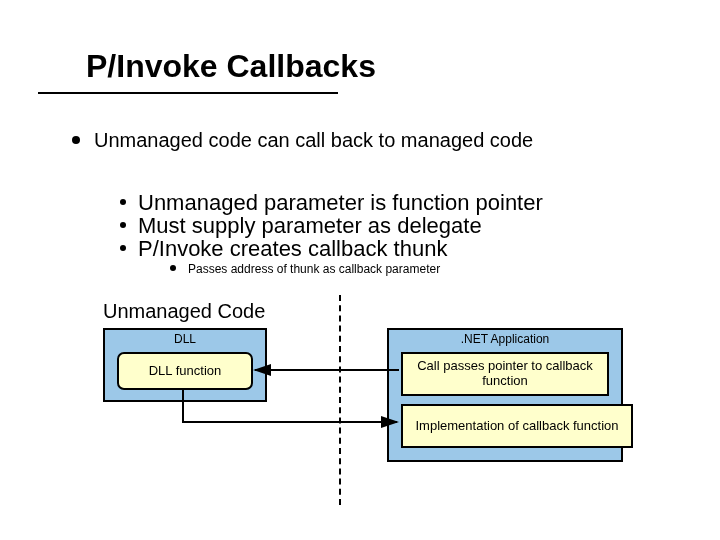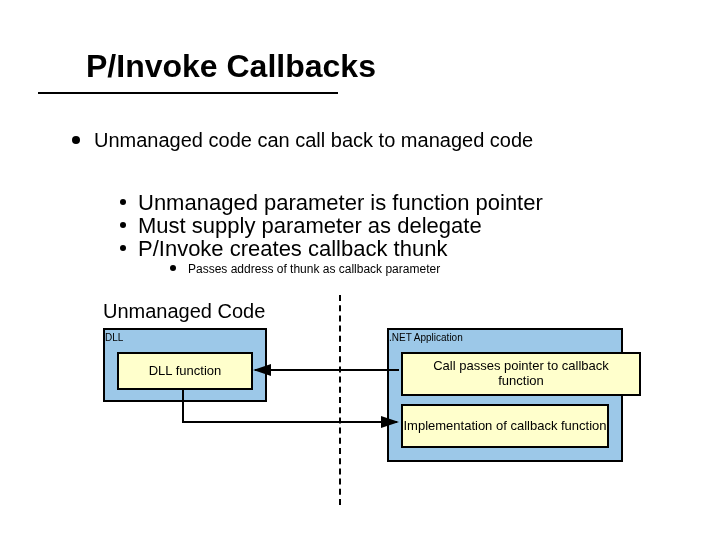--- a/index.html
+++ b/index.html
@@ -93,59 +93,61 @@
     border: 2px solid #000;
     background: #9cc8e8;
   }
   .dll-outer {
     left: 28px;
     top: 28px;
     width: 160px;
     height: 70px;
   }
   .box-title {
-    font-size: 10px;
+    text-align: center;
+    font-size: 12px;
     padding-top: 2px;
   }
   .box-inner {
     position: absolute;
     border: 2px solid #000;
     background: #ffffcc;
     font-size: 13px;
     text-align: center;
     display: flex;
     align-items: center;
     justify-content: center;
     line-height: 1.15;
   }
   .dll-fn {
     left: 12px;
     top: 22px;
     width: 132px;
     height: 34px;
+    border-radius: 7px;
   }
   .net-outer {
     left: 312px;
     top: 28px;
     width: 232px;
     height: 130px;
   }
   .net-call {
     left: 12px;
     top: 22px;
     width: 204px;
     height: 40px;
-    padding: 0 16px;
+    padding: 0 0;
   }
   .net-impl {
     left: 12px;
     top: 74px;
     width: 204px;
     height: 40px;
-    padding: 0 0;
+    padding: 0 12px;
   }
   
   svg.arrows {
     position: absolute;
     left: 0;
     top: 0;
     width: 570px;
     height: 210px;
     overflow: visible;
     pointer-events: none;

